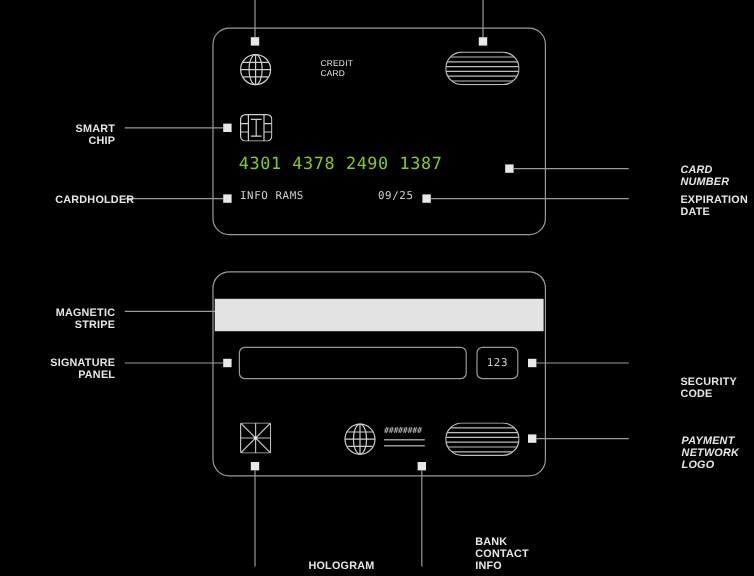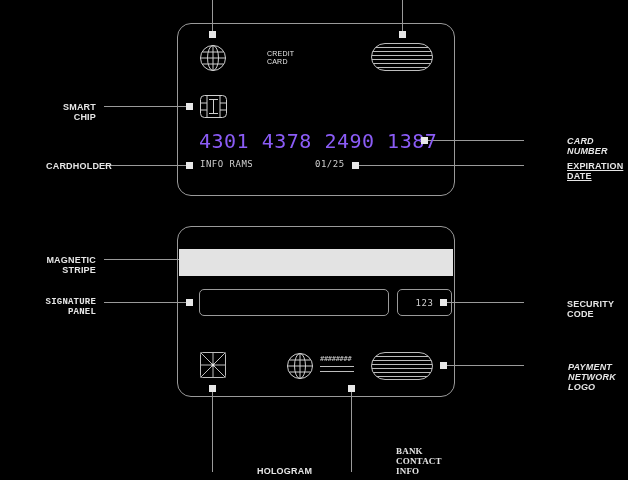--- a/index.html
+++ b/index.html
@@ -84,51 +84,51 @@
 <div class="marker" style="left:186px; top:103px;"></div>
 <svg class="abs" style="left:200px; top:95px;" width="27" height="23" viewBox="0 0 27 23">
   <g stroke="#cfcfcf" stroke-width="1" fill="none">
     <rect x="0.5" y="0.5" width="26" height="22" rx="4"></rect>
     <path d="M0.5 8 H7 M0.5 15 H7 M26.5 8 H20 M26.5 15 H20"></path>
     <path d="M7 0.5 V22.5 M20 0.5 V22.5"></path>
     <path d="M9 4.5 H18 M13.5 4.5 V18.5 M9 18.5 H18"></path>
   </g>
 </svg>
 
-<div class="abs mono" style="left:199px; top:129px; font-size:20px; color:#8b5cf6; letter-spacing:0.5px; white-space:nowrap;">4301 4378 2490 1387</div>
+<div class="abs mono" style="left:199px; top:129px; font-size:14px; color:#84cc16; letter-spacing:0.5px; white-space:nowrap;">4301 4378 2490 1387</div>
 <div class="marker" style="left:421px; top:137px;"></div>
 
 <div class="marker" style="left:186px; top:162px;"></div>
 <div class="abs mono" style="left:200px; top:159px; font-size:9px; color:#cfcfcf; letter-spacing:0.5px;">INFO RAMS</div>
-<div class="abs mono" style="left:315px; top:159px; font-size:9px; color:#cfcfcf; letter-spacing:0.5px;">01/25</div>
+<div class="abs mono" style="left:315px; top:159px; font-size:9px; color:#cfcfcf; letter-spacing:0.5px;">09/25</div>
 <div class="marker" style="left:352px; top:162px;"></div>
 
 <div class="label right" style="right:532px; top:102px;">
   <span>SMART</span>
     <span>CHIP</span>
 </div>
 <div class="label right" style="right:516px; top:161px;">
   <span>CARDHOLDER</span>
 </div>
 <div class="label" style="left:531px; top:136px;font-style:italic;">
   <span>CARD NUMBER</span>
 </div>
-<div class="label" style="left:531px; top:161px;text-decoration:underline;">
+<div class="label" style="left:531px; top:161px;">
   <span>EXPIRATION</span>
     <span>DATE</span>
 </div>
 
 <div class="card" style="left:177px; top:226px; width:278px; height:171px;"></div>
 
 <div class="abs" style="left:179px; top:249px; width:274px; height:27px; background:#e3e3e3;"></div>
 
 <div class="marker" style="left:186px; top:299px;"></div>
 <div class="abs" style="left:199px; top:289px; width:190px; height:27px; border:1px solid #9a9a9a; border-radius:5px; box-sizing:border-box;"></div>
 
-<div class="abs" style="left:397px; top:289px; width:55px; height:27px; border:1px solid #9a9a9a; border-radius:5px; box-sizing:border-box; display:flex; align-items:center; justify-content:center;">
+<div class="abs" style="left:397px; top:289px; width:35px; height:27px; border:1px solid #9a9a9a; border-radius:5px; box-sizing:border-box; display:flex; align-items:center; justify-content:center;">
   <span class="mono" style="font-size:9px; color:#cfcfcf; letter-spacing:0.5px;">123</span>
 </div>
 <div class="marker" style="left:440px; top:299px;"></div>
 
 <svg class="abs" style="left:200px; top:352px;" width="26" height="26" viewBox="0 0 26 26">
   <g stroke="#bdbdbd" stroke-width="1" fill="none">
     <rect x="0.5" y="0.5" width="25" height="25" rx="2"></rect>
     <line x1="0.5" y1="0.5" x2="25.5" y2="25.5"></line>
     <line x1="25.5" y1="0.5" x2="0.5" y2="25.5"></line>
     <line x1="13" y1="0.5" x2="13" y2="25.5"></line>
@@ -168,33 +168,33 @@
       <line x1="0" y1="24.5" x2="62" y2="24.5"></line>
   </g>
   <rect x="0.5" y="0.5" width="61" height="27" rx="13.5" stroke="#bdbdbd" fill="none"></rect>
 </svg>
 <div class="marker" style="left:440px; top:362px;"></div>
 
 <div class="label right" style="right:532px; top:255px;margin-left:37px;">
   <span>MAGNETIC</span>
     <span>STRIPE</span>
 </div>
-<div class="label right" style="right:532px; top:297px;font-family:Liberation Mono, monospace;">
+<div class="label right" style="right:532px; top:297px;">
   <span>SIGNATURE</span>
     <span>PANEL</span>
 </div>
-<div class="label" style="left:531px; top:299px;">
+<div class="label" style="left:531px; top:313px;">
   <span>SECURITY</span>
     <span>CODE</span>
 </div>
 <div class="label" style="left:532px; top:362px;font-style:italic;">
   <span>PAYMENT</span>
     <span>NETWORK</span>
     <span>LOGO</span>
 </div>
 <div class="label" style="left:221px; top:466px;">
   <span>HOLOGRAM</span>
 </div>
-<div class="label" style="left:360px; top:446px;font-family:Liberation Serif, serif;">
+<div class="label" style="left:360px; top:446px;">
   <span>BANK</span>
     <span>CONTACT</span>
     <span>INFO</span>
 </div>
 
 </body></html>

